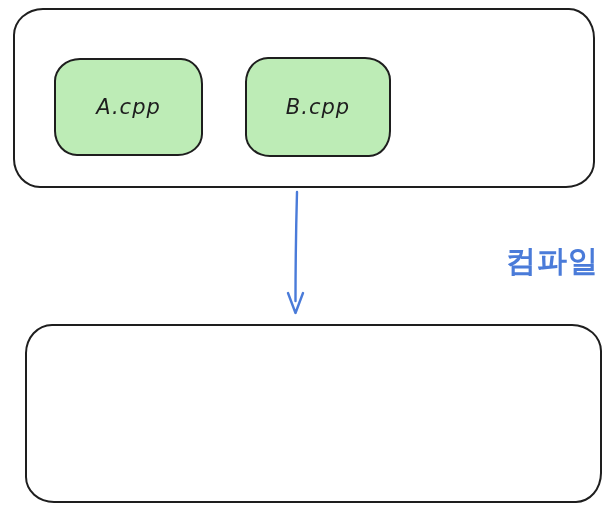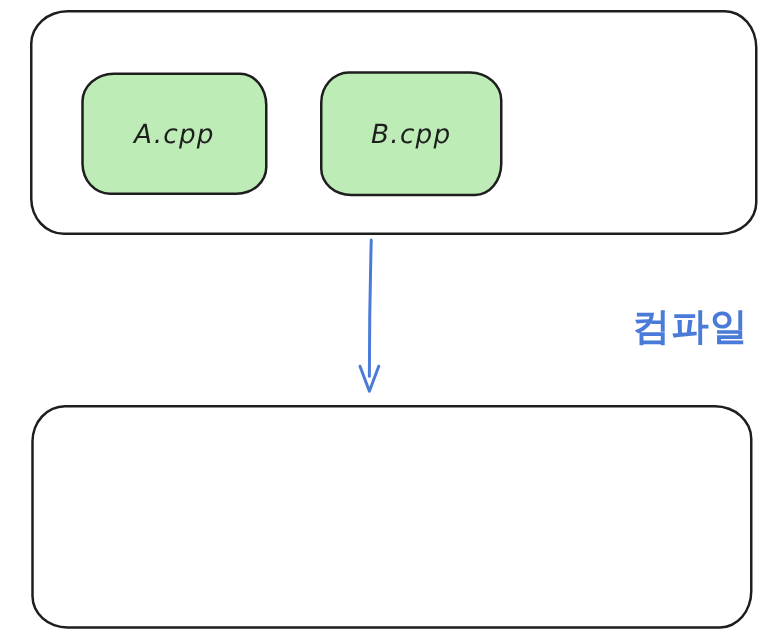--- a/index.html
+++ b/index.html
@@ -18,21 +18,20 @@
   .group-frame {
     position: absolute;
     background: #ffffff;
     border: 2.5px solid #1e1e1e;
     box-sizing: border-box;
   }
   .frame-top {
     left: 13px; top: 8px;
     width: 582px; height: 180px;
     border-radius: 30px 26px 29px 27px / 27px 30px 26px 29px;
-    margin-left: 11px;
   }
   .frame-bottom {
     left: 25px; top: 324px;
     width: 577px; height: 179px;
     border-radius: 27px 30px 26px 29px / 29px 27px 30px 26px;
   }
   .file-box {
     position: absolute;
     box-sizing: border-box;
     border: 2.5px solid #1e1e1e;

